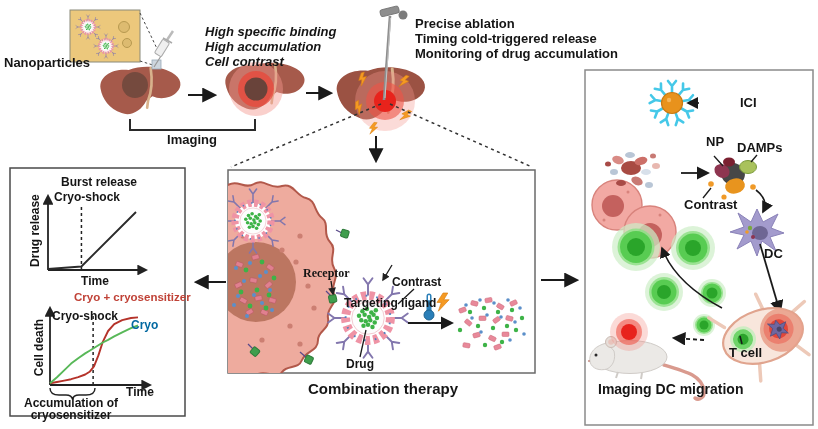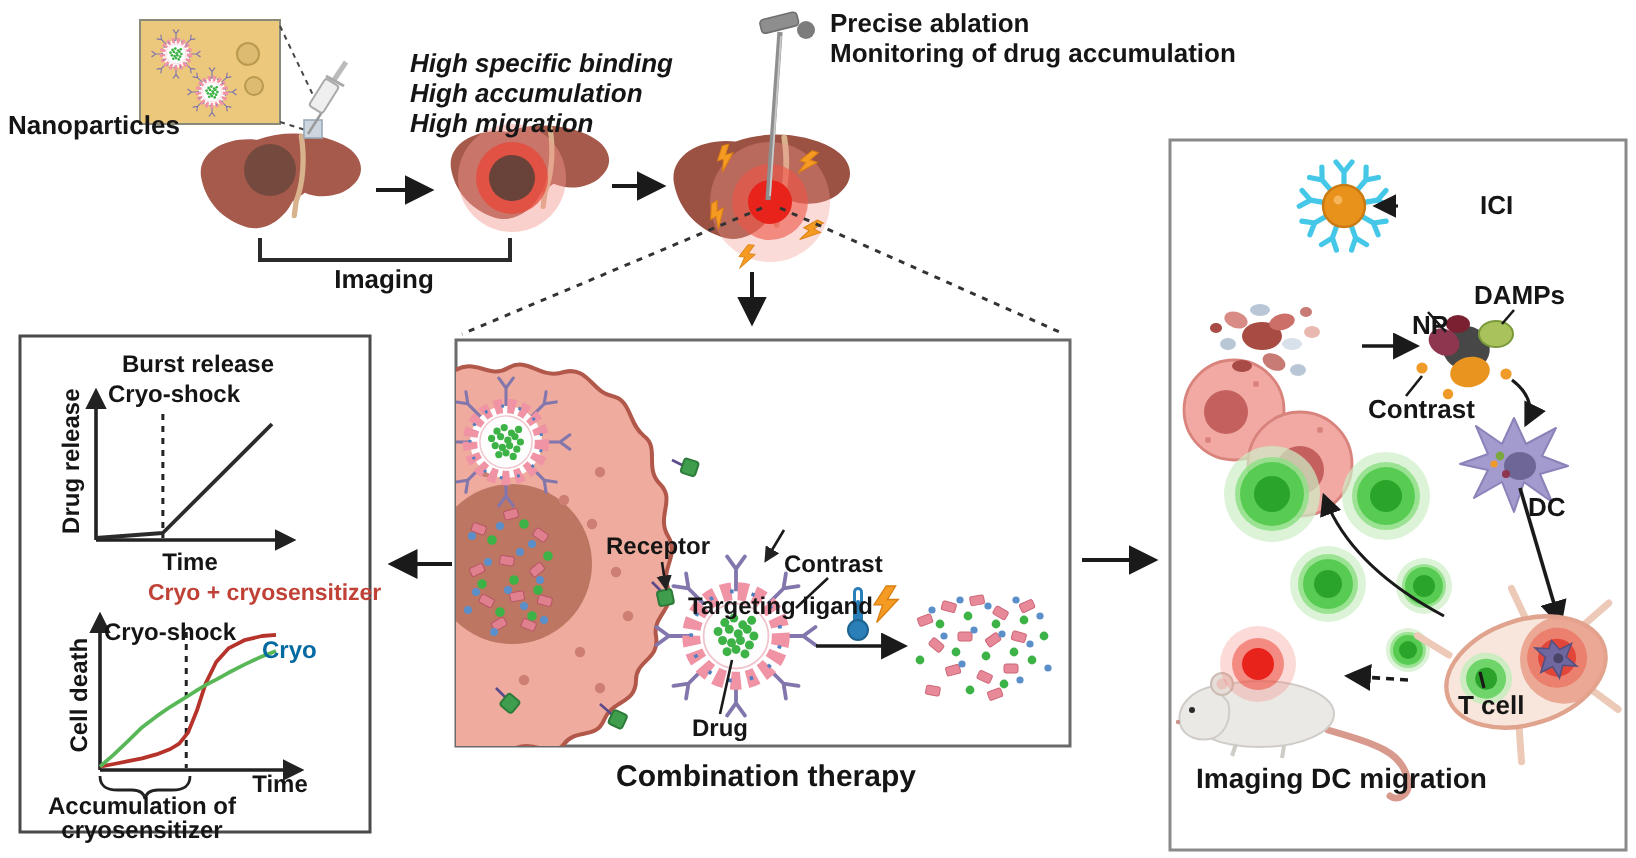--- a/index.html
+++ b/index.html
@@ -492,51 +492,52 @@
       <circle cx="629" cy="332" r="8" fill="#e8231c"></circle>
     </g>
   </g>
 </svg>
 
 <div class="lbl f13" style="left:4px;top:56px;">Nanoparticles</div>
 
 <div class="lbl f13 block" style="left:205px;top:24px;line-height:15px;font-style:italic;">
   <div>High specific binding</div>
   <div>High accumulation</div>
-  <div>High migration</div>
+  <div>Cell contrast</div>
 </div>
 
-<div class="lbl f13 block" style="left:415px;top:4px;line-height:15px;">
+<div class="lbl f13 block" style="left:415px;top:16px;line-height:15px;">
   <div>Precise ablation</div>
+  <div>Timing cold-triggered release</div>
   <div>Monitoring of drug accumulation</div>
 </div>
 
 <div class="lbl f13 c" style="left:157px;top:133px;width:70px;">Imaging</div>
 
 <div class="lbl f12 c" style="left:54px;top:176px;width:90px;">Burst release</div>
 <div class="lbl f12 c rot" style="left:-4px;top:224px;width:80px;">Drug release</div>
 <div class="lbl f12" style="left:54px;top:191px;">Cryo-shock</div>
 <div class="lbl f12 c" style="left:70px;top:275px;width:50px;">Time</div>
 
 <div class="lbl f11 red" style="left:74px;top:291px;width:108px;text-align:left;">Cryo + cryosensitizer</div>
 <div class="lbl f12" style="left:52px;top:310px;">Cryo-shock</div>
 <div class="lbl f12 green" style="left:131px;top:319px;">Cryo</div>
 <div class="lbl f12 c rot" style="left:0px;top:341px;width:80px;">Cell death</div>
 <div class="lbl f12 c" style="left:115px;top:386px;width:50px;">Time</div>
 <div class="lbl f12 c" style="left:24px;top:397px;width:94px;">Accumulation of</div>
 <div class="lbl f12 c" style="left:24px;top:409px;width:94px;">cryosensitizer</div>
 
-<div class="lbl f12" style="left:303px;top:267px;">Receptor</div>
+<div class="lbl f12" style="left:303px;top:267px;font-family:Liberation Serif, serif;">Receptor</div>
 <div class="lbl f12" style="left:344px;top:251px;margin-top:46px;">Targeting ligand</div>
 <div class="lbl f12" style="left:392px;top:276px;">Contrast</div>
 <div class="lbl f12 c" style="left:336px;top:358px;width:48px;">Drug</div>
 <div class="lbl f15 c" style="left:283px;top:381px;width:200px;">Combination therapy</div>
 
 <div class="lbl f13" style="left:701px;top:96px;padding-left:39px;">ICI</div>
-<div class="lbl f13" style="left:706px;top:156px;">NP</div>
+<div class="lbl f13" style="left:706px;top:135px;">NP</div>
 <div class="lbl f13" style="left:737px;top:141px;text-align:right;">DAMPs</div>
 <div class="lbl f13" style="left:684px;top:198px;">Contrast</div>
 <div class="lbl f13" style="left:764px;top:247px;">DC</div>
 <div class="lbl f13" style="left:729px;top:346px;text-align:right;">T cell</div>
 <div class="lbl f14 block" style="left:598px;top:381px;line-height:17px;">
   <div>Imaging DC migration</div>
 </div>
 </div>
 
 </body></html>

